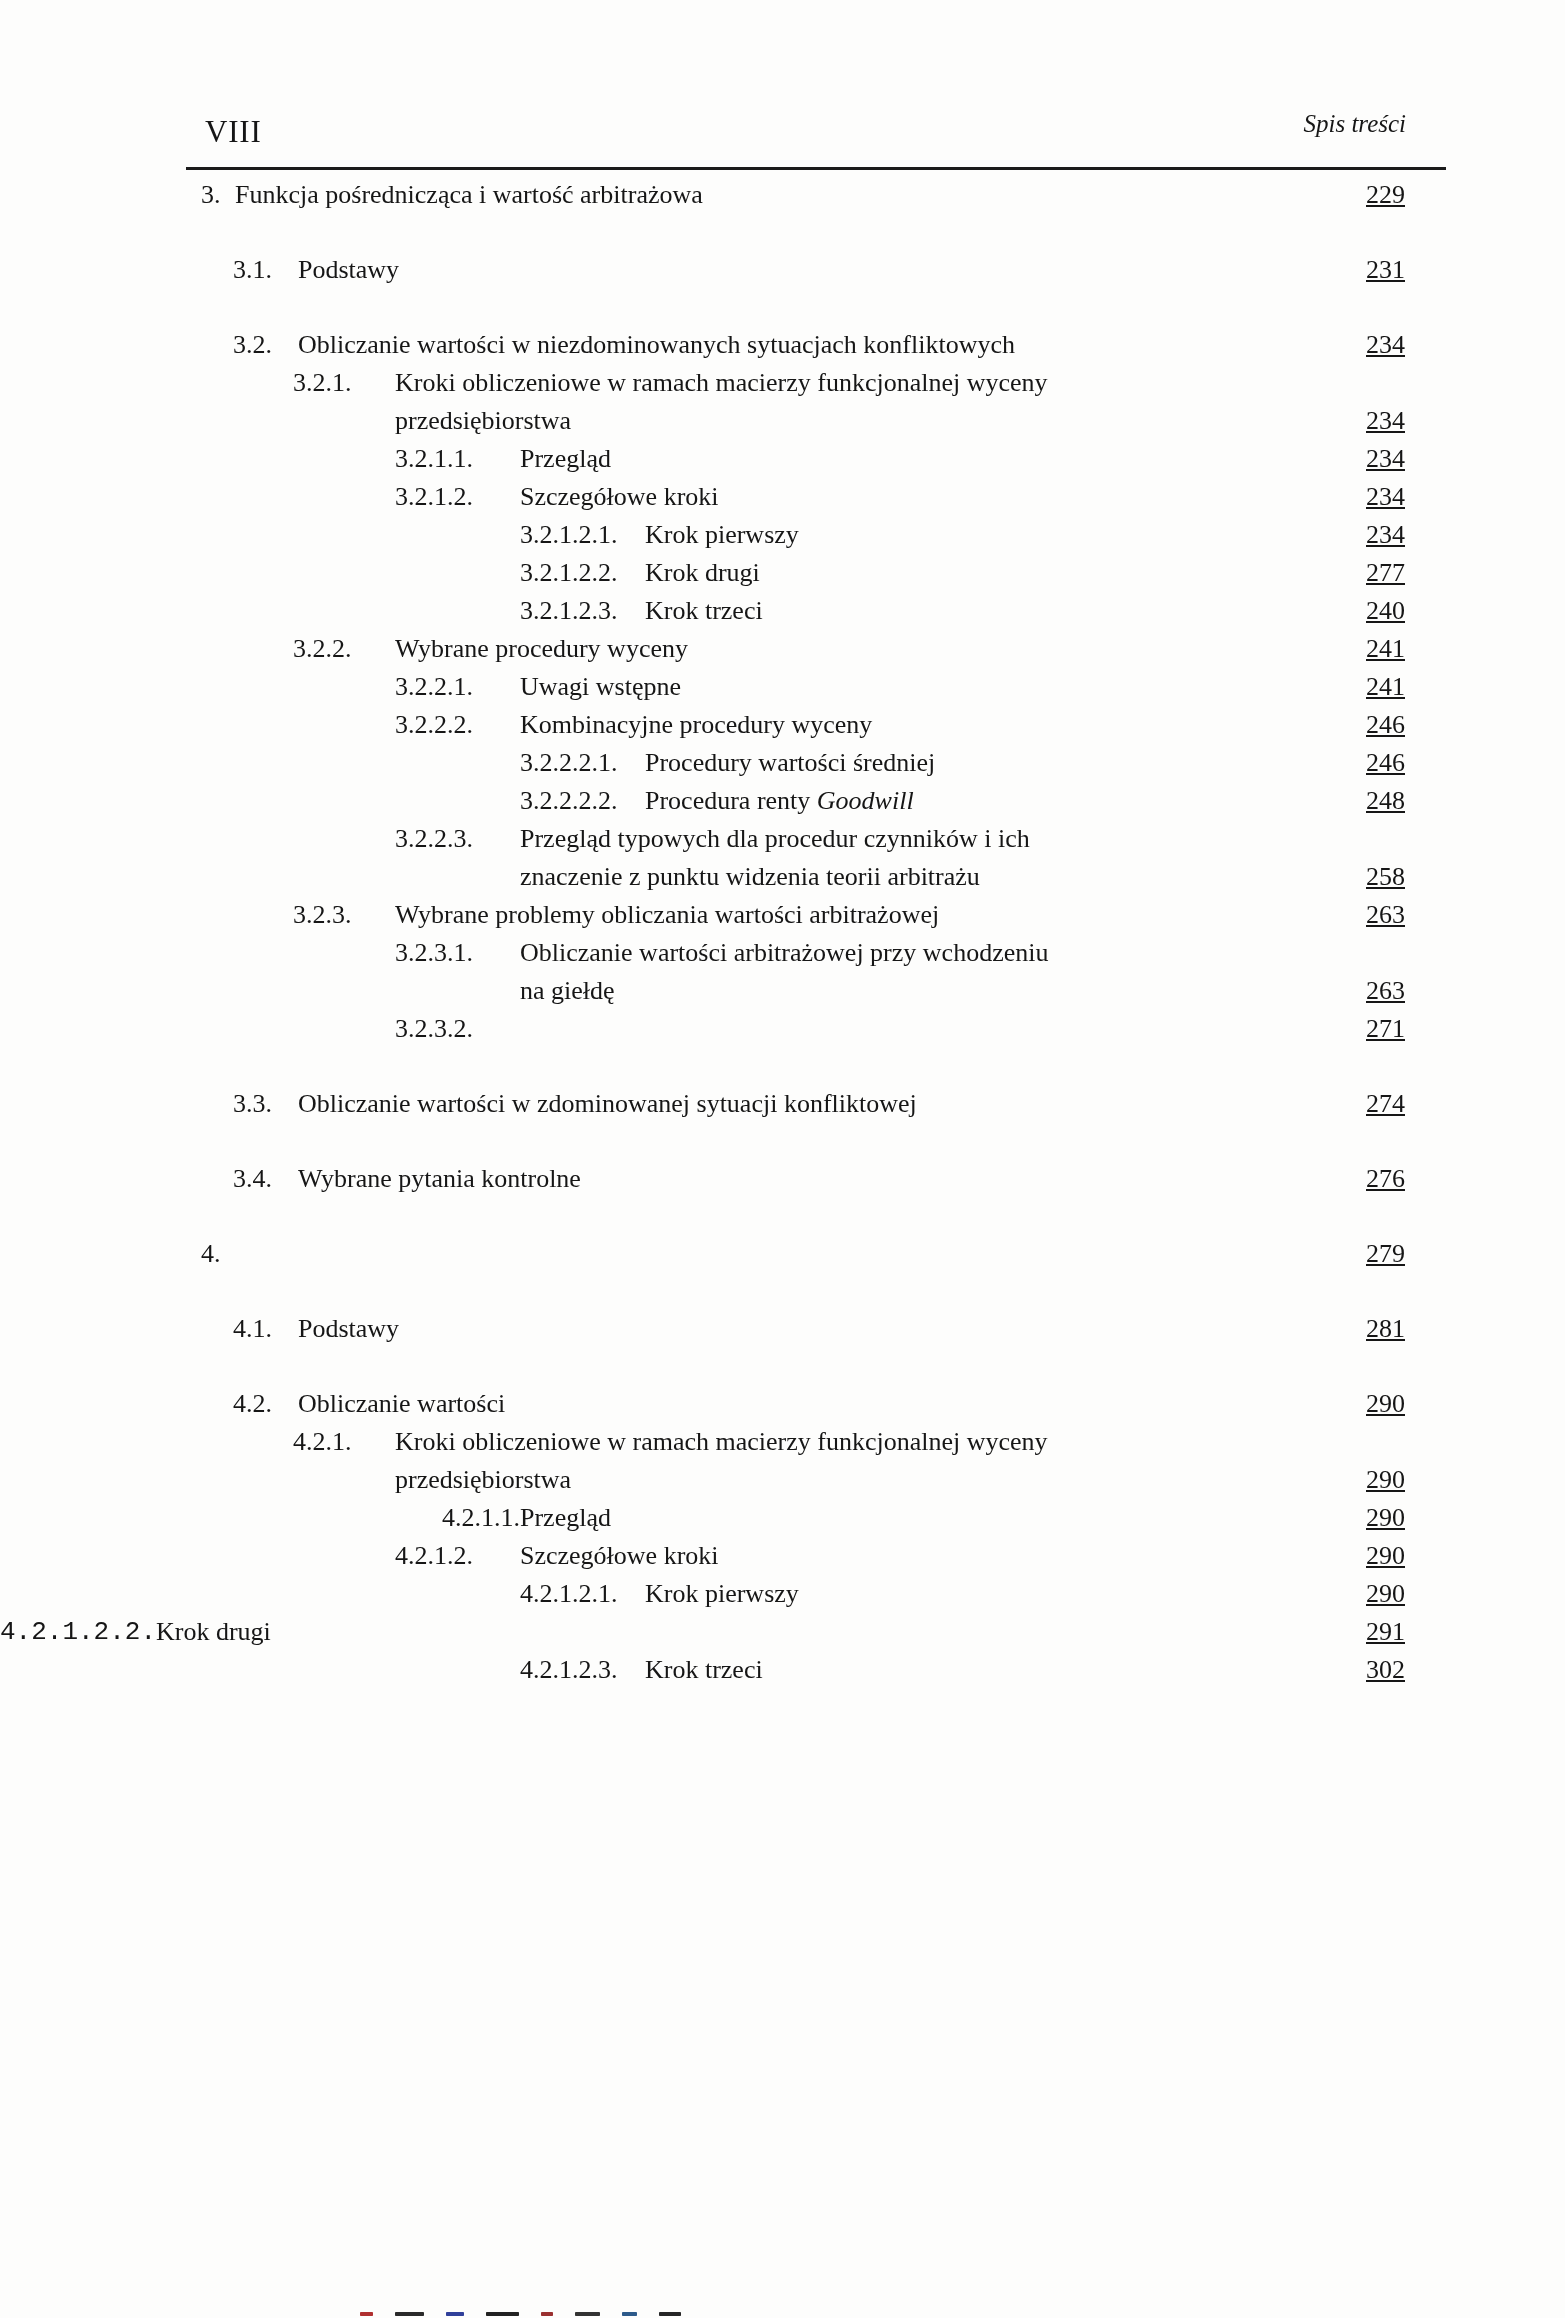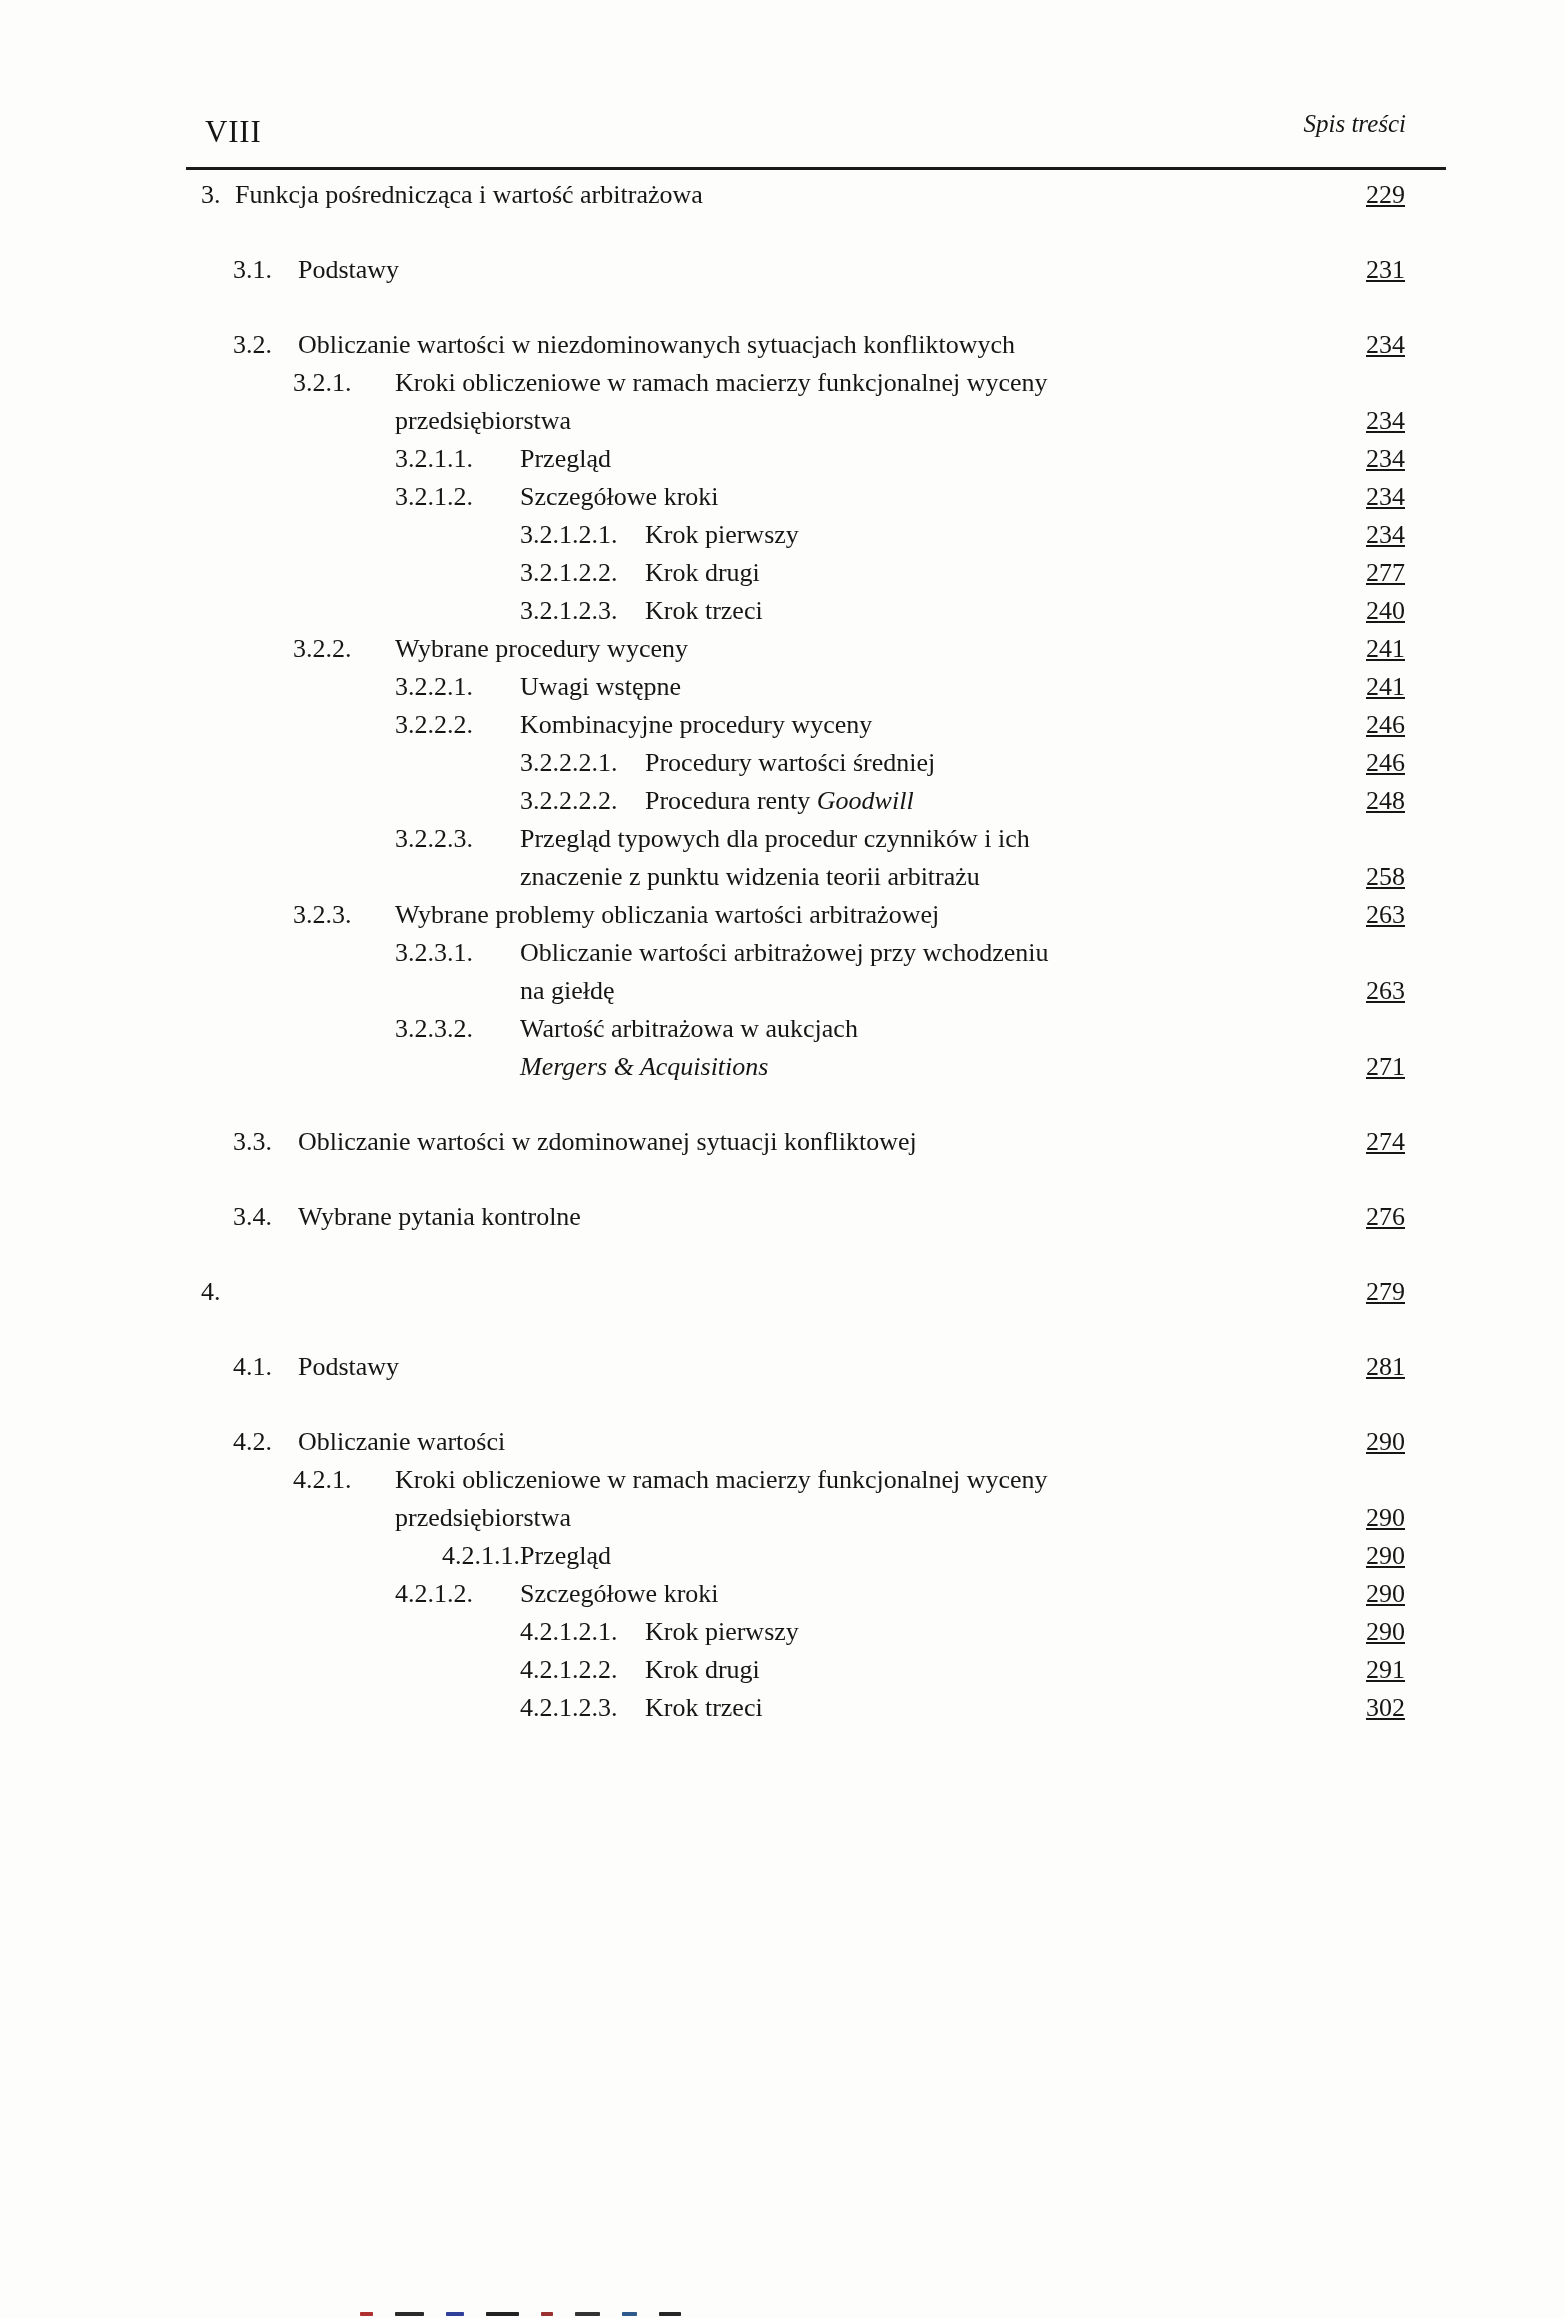--- a/index.html
+++ b/index.html
@@ -187,24 +187,20 @@
       <div class="toc-row">
     <span class="toc-label" style="margin-left: 395px; min-width: 125px;">3.2.3.1.</span>
     <span class="toc-title">
           <div><span>Obliczanie wartości arbitrażowej przy wchodzeniu</span></div>
           <div><span>na giełdę</span></div>
         </span>
     <span class="toc-page">263</span>
   </div>
       <div class="toc-row">
     <span class="toc-label" style="margin-left: 395px; min-width: 125px;">3.2.3.2.</span>
-    <span class="toc-title">
-          <div><span>Wartość arbitrażowa w aukcjach</span></div>
-          <div><span class="it">Mergers &amp; Acquisitions</span></div>
-        </span>
     <span class="toc-page">271</span>
   </div>
       <div class="toc-row gap">
     <span class="toc-label" style="margin-left: 233px; min-width: 65px;">3.3.</span>
     <span class="toc-title">
           <div><span>Obliczanie wartości w zdominowanej sytuacji konfliktowej</span></div>
         </span>
     <span class="toc-page">274</span>
   </div>
       <div class="toc-row gap">
@@ -255,21 +251,21 @@
     <span class="toc-page">290</span>
   </div>
       <div class="toc-row">
     <span class="toc-label" style="margin-left: 520px; min-width: 125px;">4.2.1.2.1.</span>
     <span class="toc-title">
           <div><span>Krok pierwszy</span></div>
         </span>
     <span class="toc-page">290</span>
   </div>
       <div class="toc-row">
-    <span class="toc-label" style="margin-left: 520px; min-width: 125px;">4.2.1.2.2.</span>
+    <span class="toc-label" style="min-width: 125px; font-family: Liberation Mono, monospace;">4.2.1.2.2.</span>
     <span class="toc-title">
           <div><span>Krok drugi</span></div>
         </span>
     <span class="toc-page">291</span>
   </div>
       <div class="toc-row">
     <span class="toc-label" style="margin-left: 520px; min-width: 125px;">4.2.1.2.3.</span>
     <span class="toc-title">
           <div><span>Krok trzeci</span></div>
         </span>

